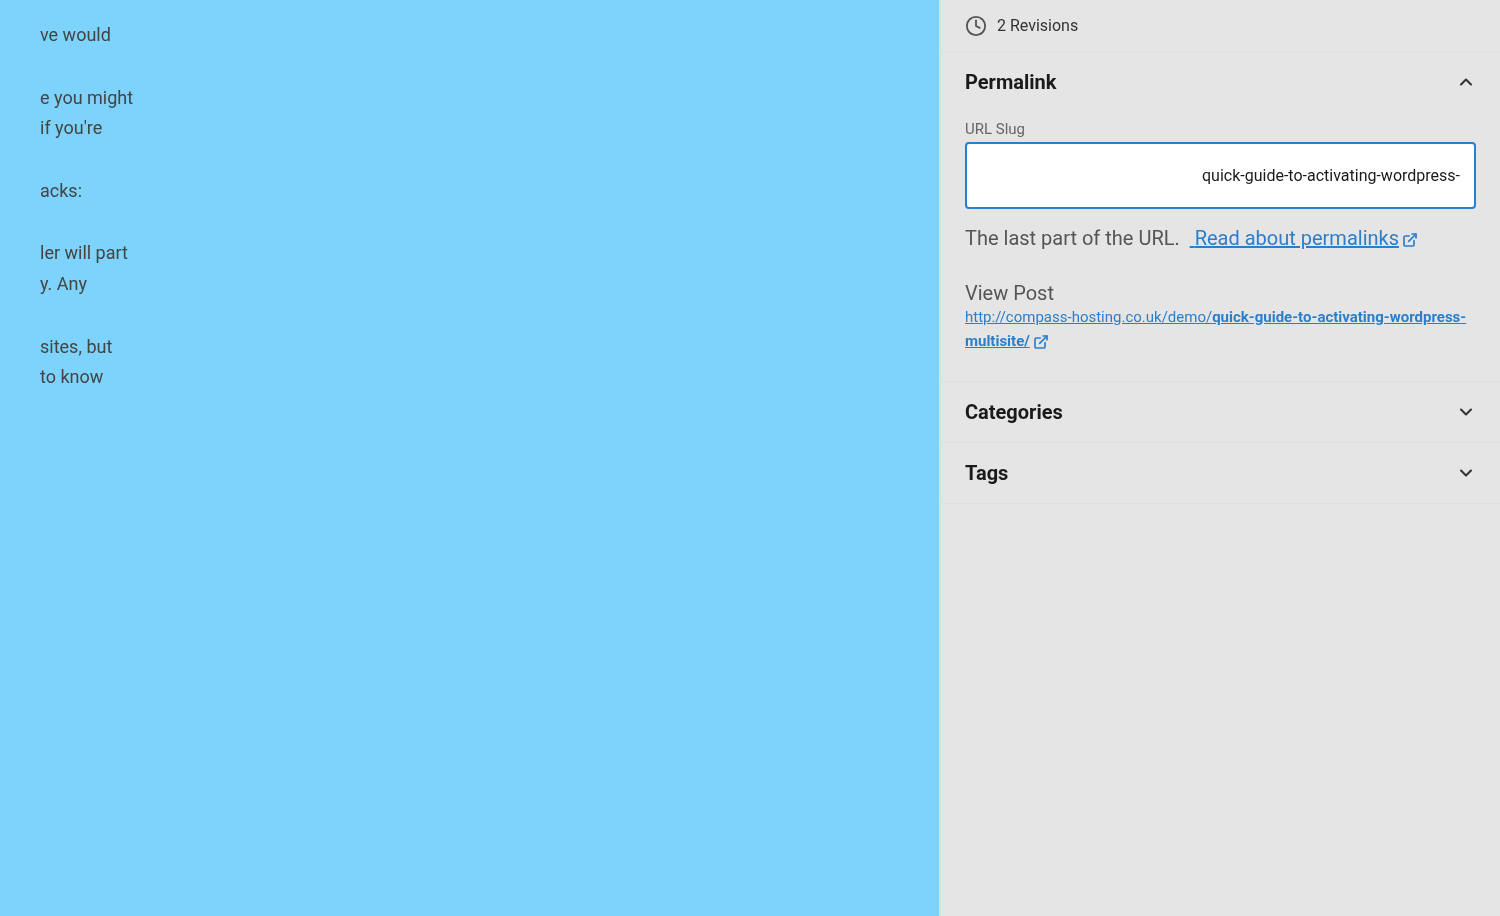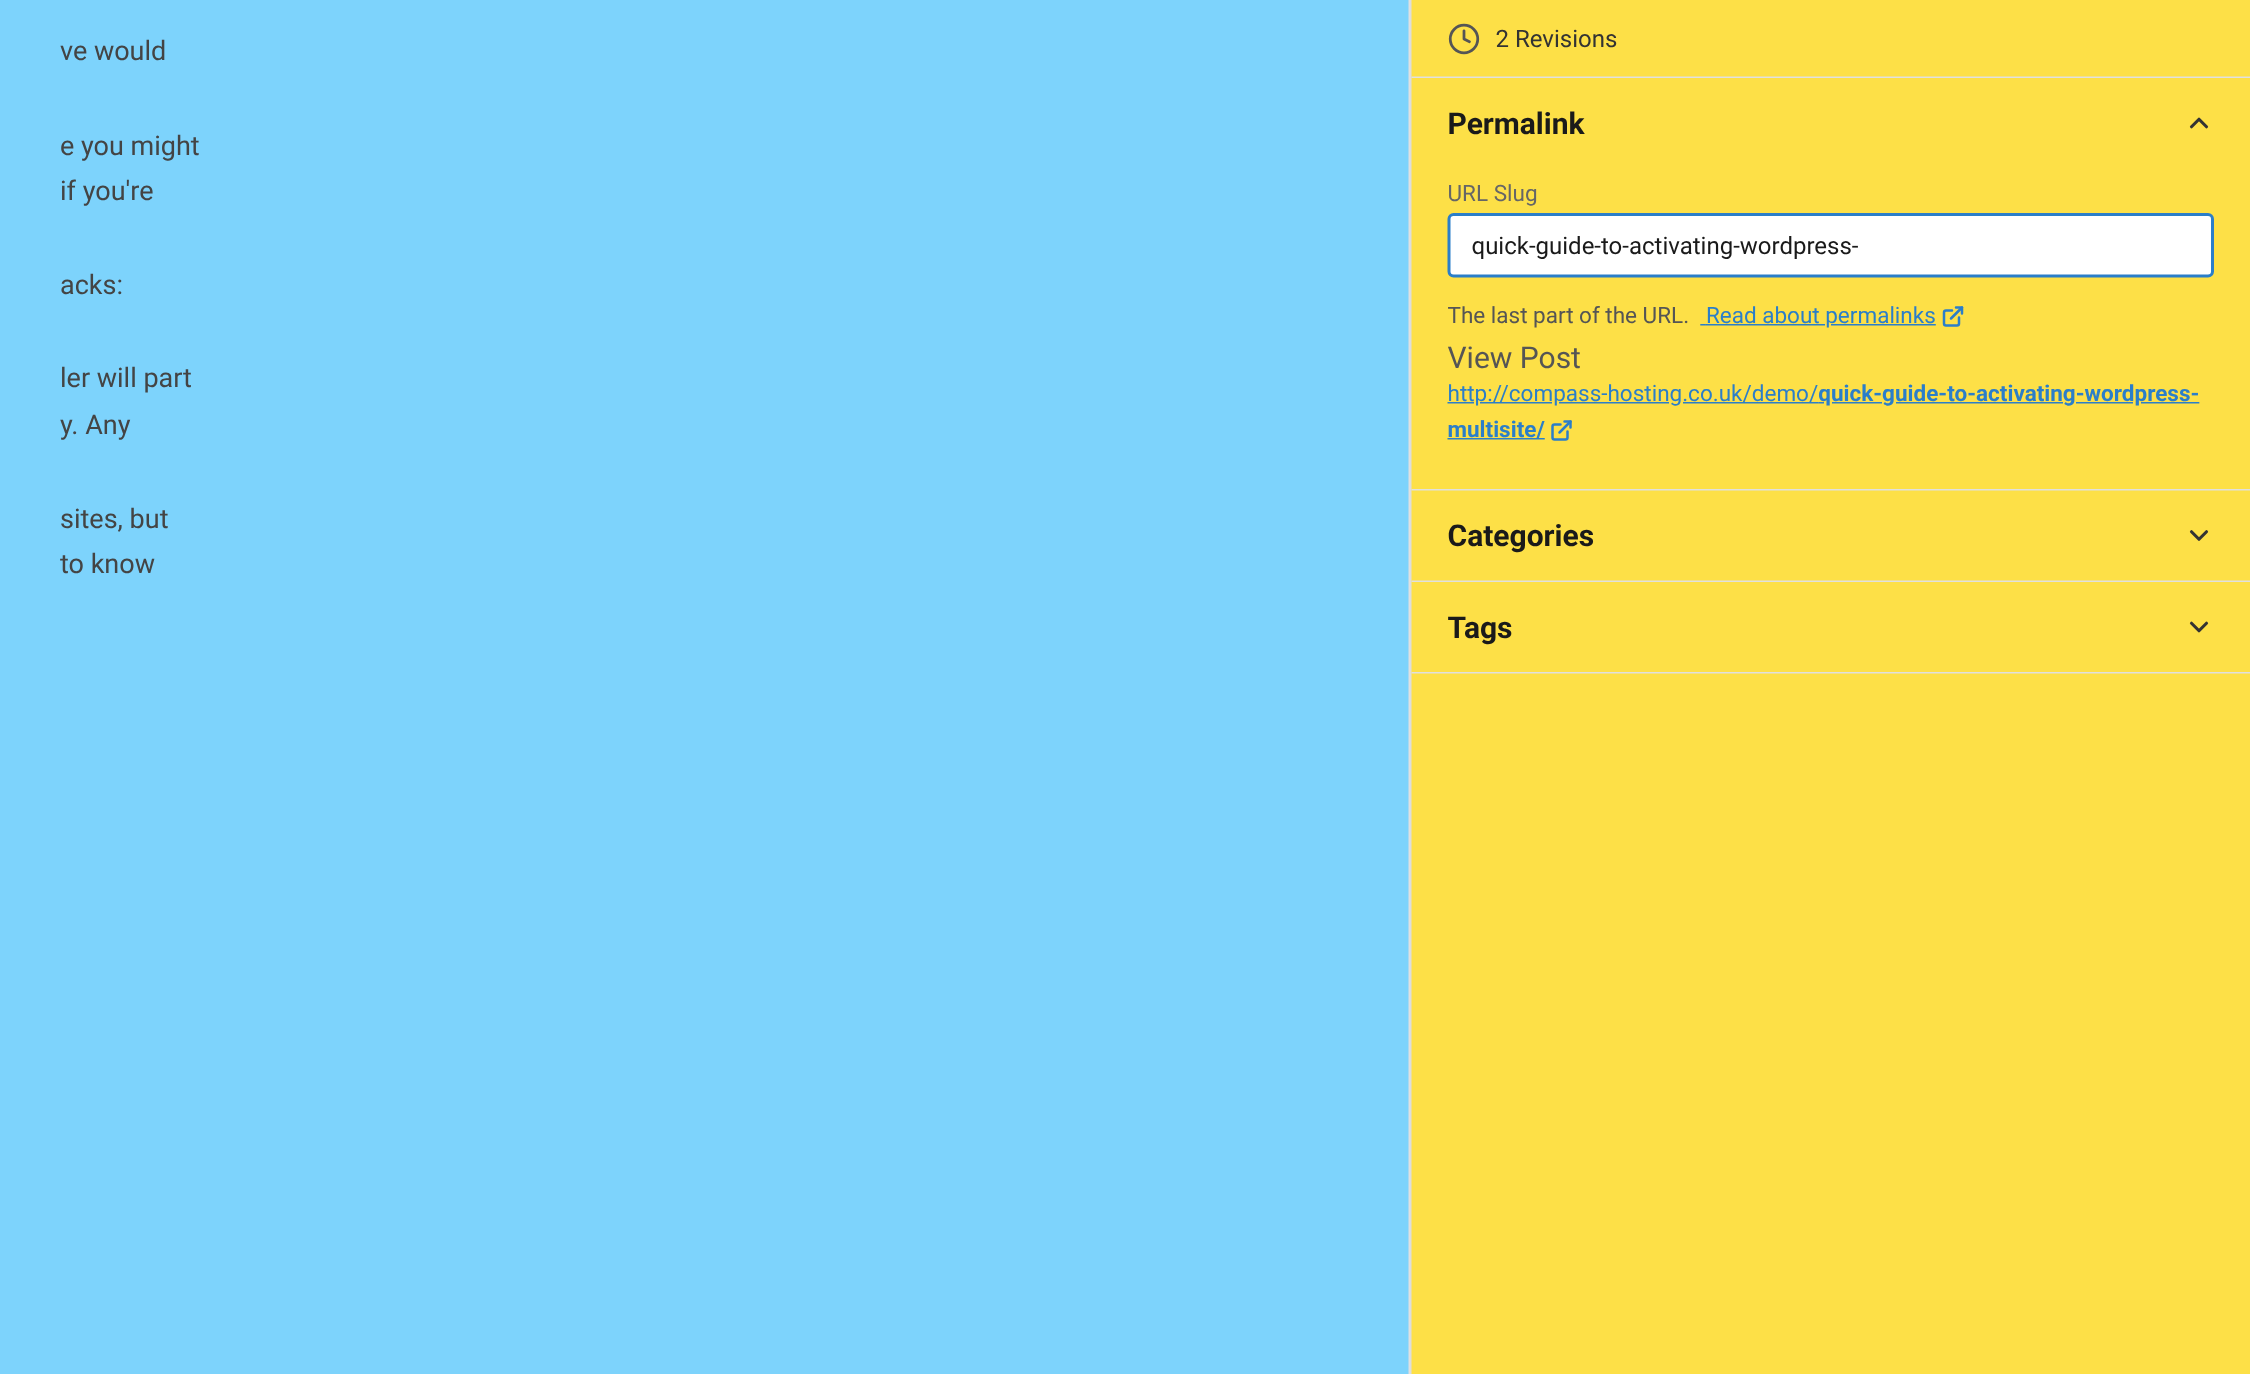--- a/index.html
+++ b/index.html
@@ -30,21 +30,21 @@
       font-size: 18px;
       line-height: 1.7;
     }
 
     .left-content p {
       margin-bottom: 32px;
     }
 
     .right-panel {
       width: 560px;
-      background: #fde047;
+      background: #e5e5e5;
       display: flex;
       flex-direction: column;
       border-left: 1px solid #ddd;
     }
 
     
     .revisions-row {
       display: flex;
       align-items: center;
       padding: 12px 24px;
@@ -99,32 +99,33 @@
     .field-label {
       font-size: 15px;
       color: #666;
       margin-bottom: 4px;
     }
 
     .url-slug-input {
       width: 100%;
       border: 2px solid #2b7ec9;
       border-radius: 4px;
-      padding: 10px 14px;
+      padding: 22px 14px;
       font-size: 16px;
       color: #1a1a1a;
       outline: none;
       font-family: inherit;
       margin-bottom: 14px;
+      text-align: right;
     }
 
     .help-text {
-      font-size: 15px;
+      font-size: 20px;
       color: #555;
-      margin-bottom: 4px;
+      margin-bottom: 28px;
       line-height: 1.5;
     }
 
     .help-link {
       color: #2b7ec9;
       text-decoration: underline;
       cursor: pointer;
     }
 
     .external-icon {

